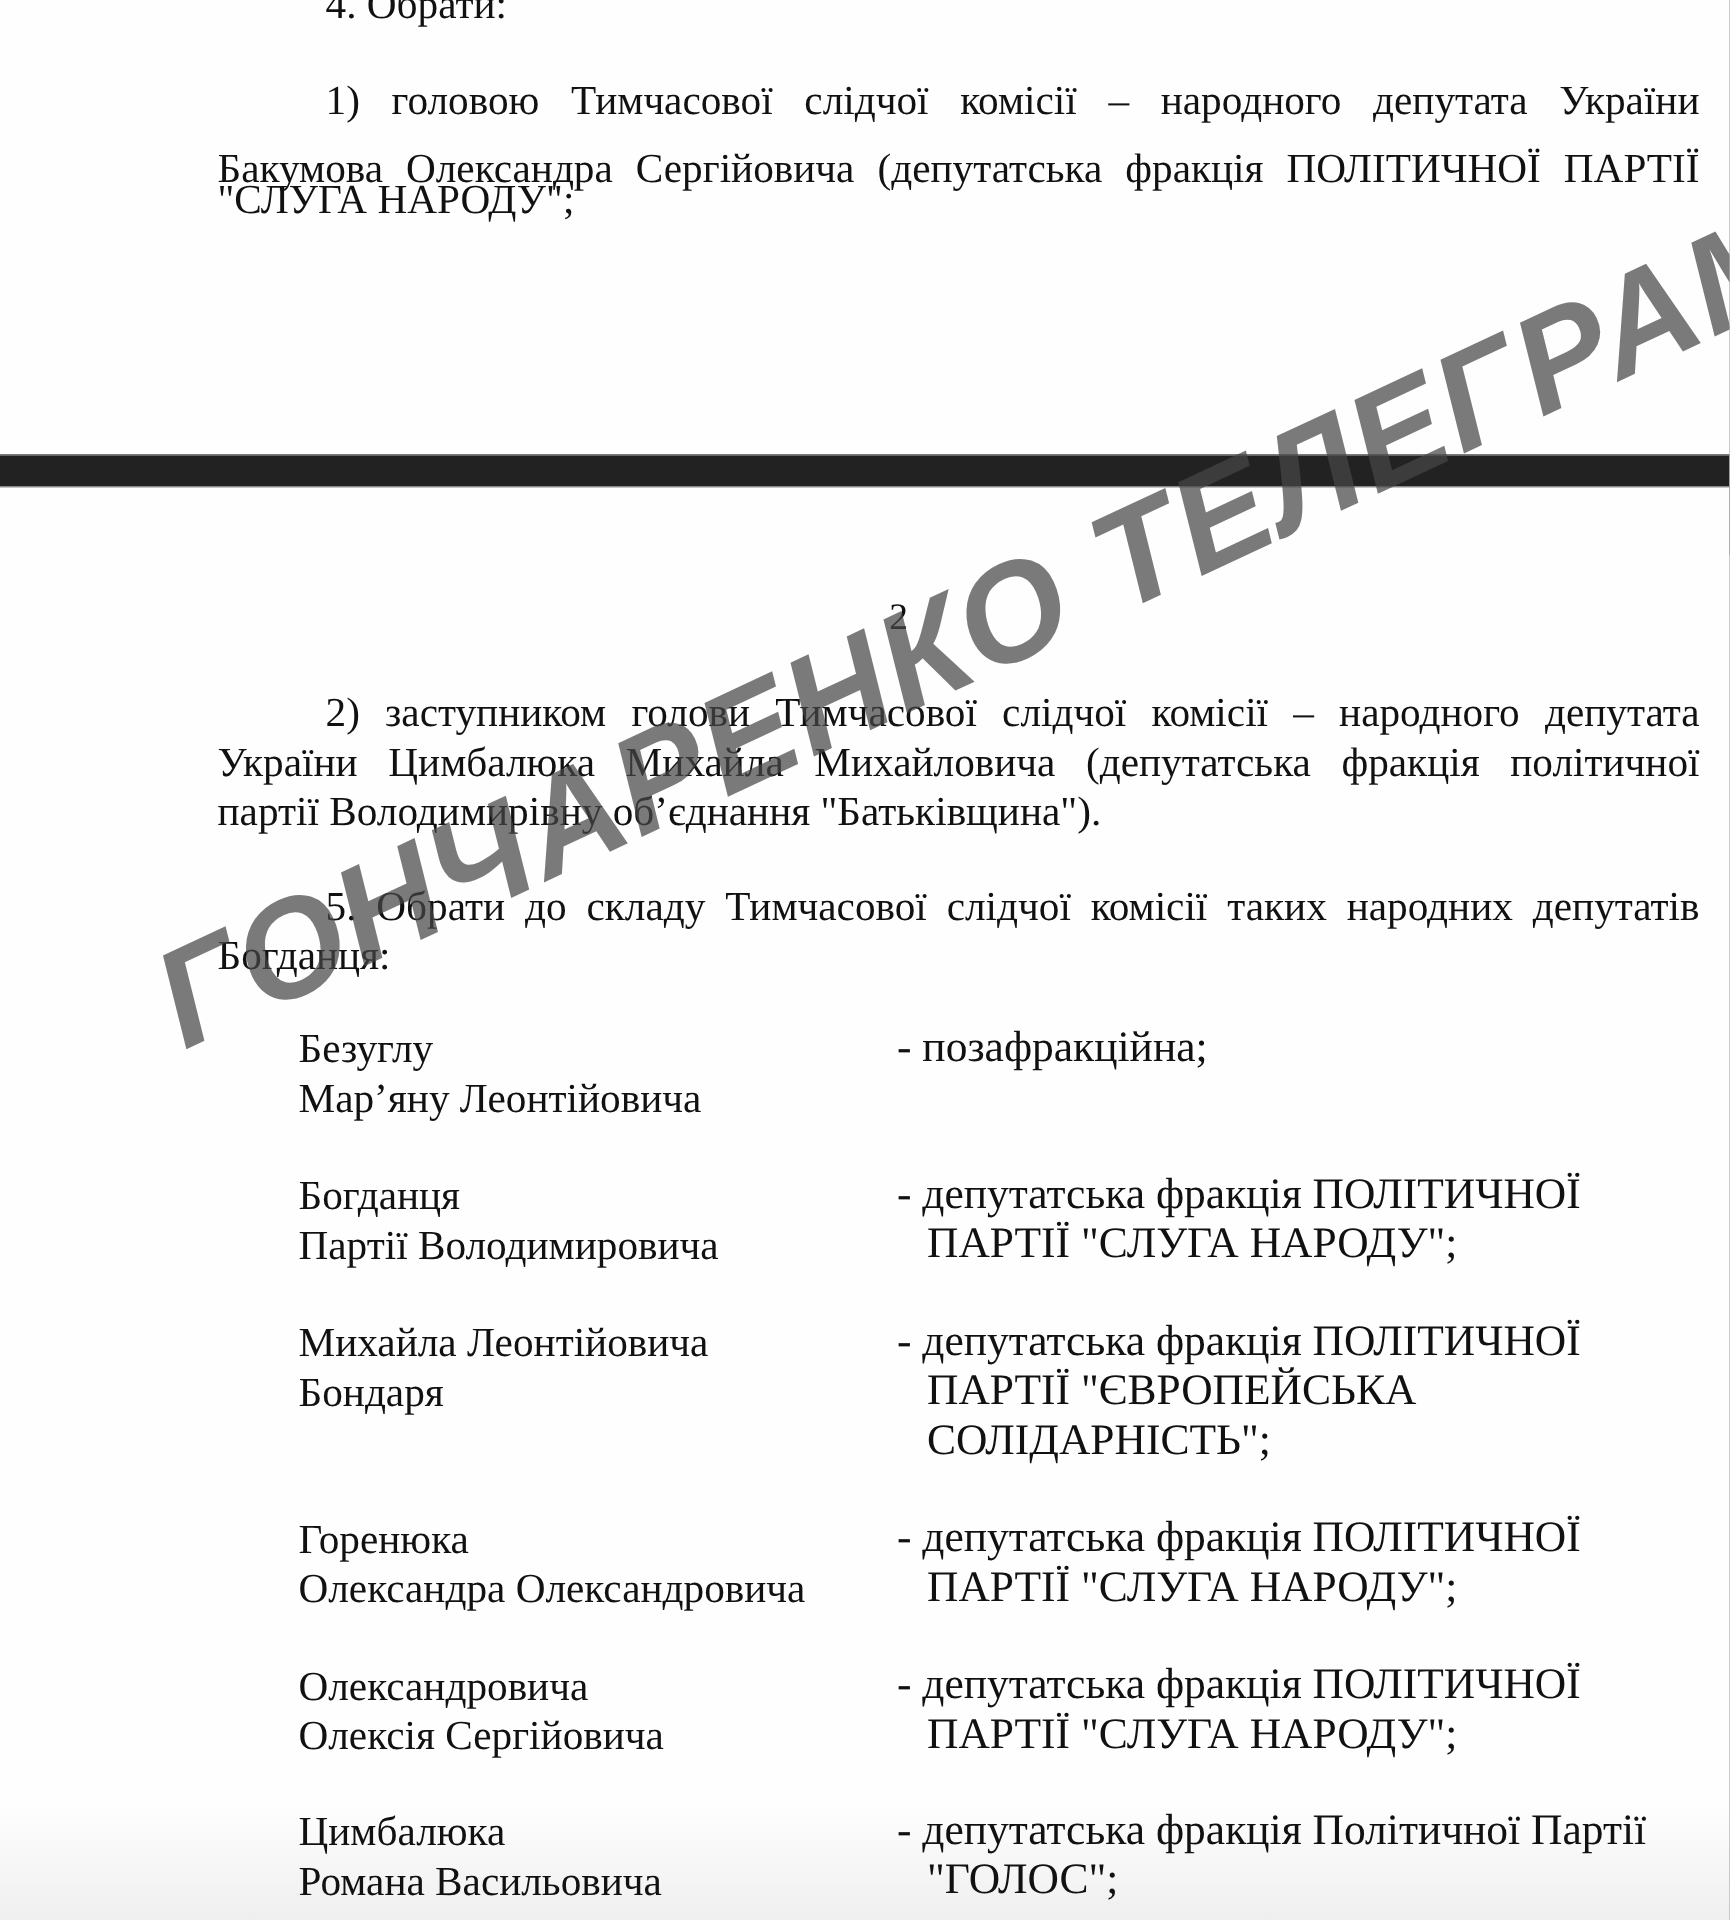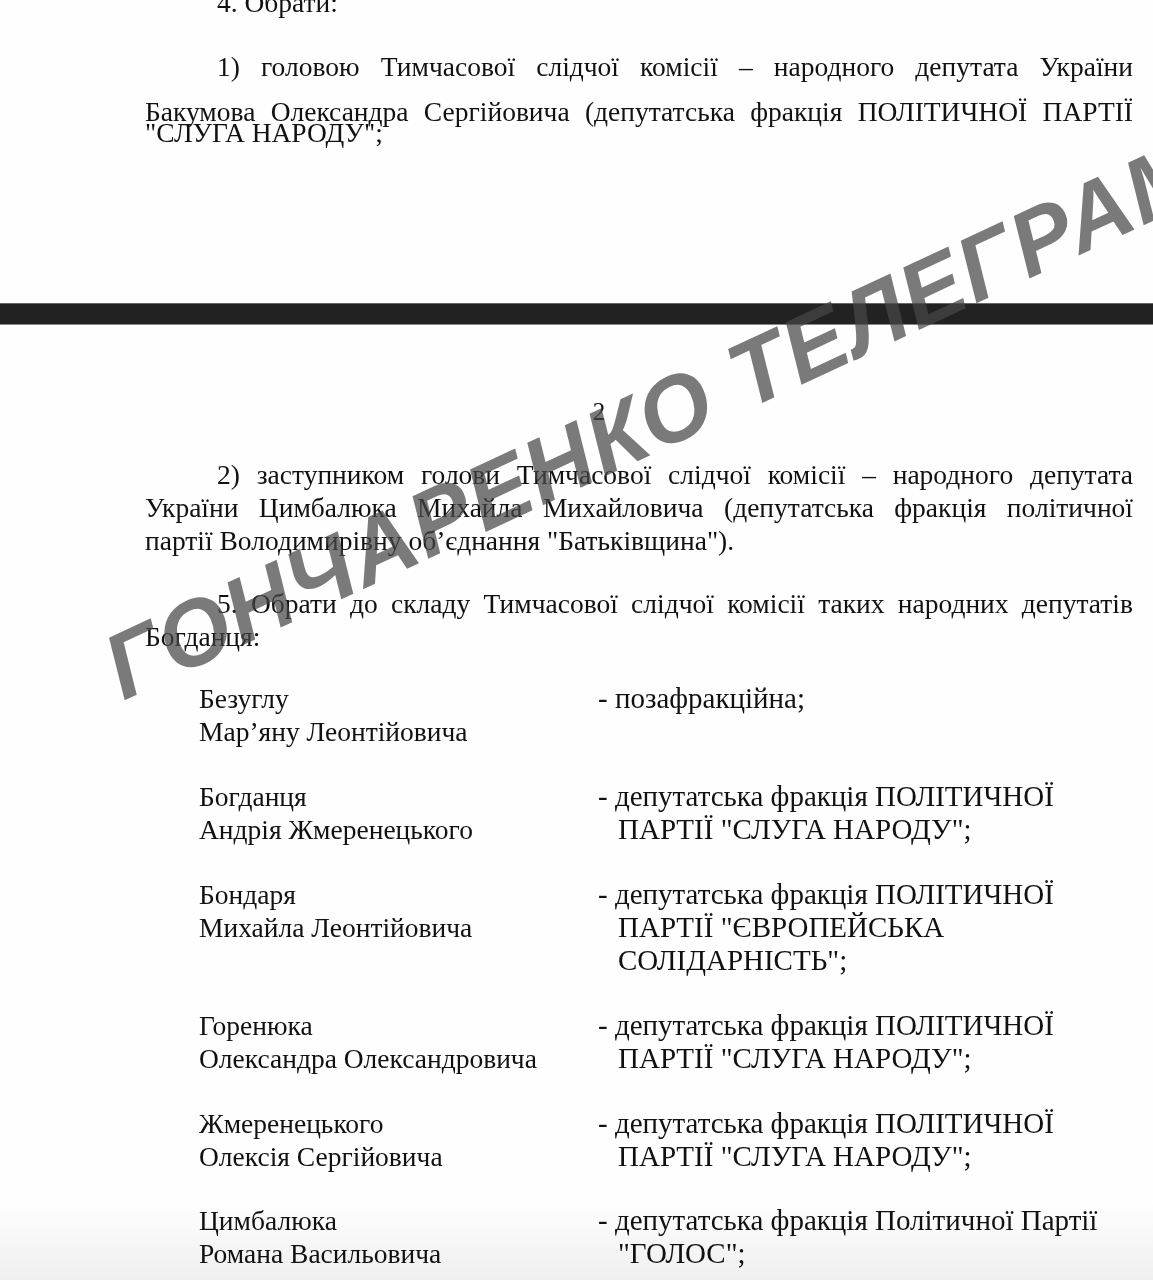--- a/index.html
+++ b/index.html
@@ -58,48 +58,48 @@
 <div class="row-name" style="top:682px;">
   <div>Безуглу</div>
   <div>Мар’яну Леонтійовича</div>
 </div>
 <div class="row-fr" style="top:682px;">
   <span class="l">- позафракційна;</span>
 </div>
 
 <div class="row-name" style="top:780px;">
   <div>Богданця</div>
-  <div>Андрія Жмеренецького</div>
+  <div>Партії Володимировича</div>
 </div>
 <div class="row-fr" style="top:780px;">
   <span class="l">- депутатська фракція ПОЛІТИЧНОЇ</span>
   <span class="l cont">ПАРТІЇ "СЛУГА НАРОДУ";</span>
 </div>
 
 <div class="row-name" style="top:878px;">
+  <div>Михайла Леонтійовича</div>
   <div>Бондаря</div>
-  <div>Михайла Леонтійовича</div>
 </div>
 <div class="row-fr" style="top:878px;">
   <span class="l">- депутатська фракція ПОЛІТИЧНОЇ</span>
   <span class="l cont">ПАРТІЇ "ЄВРОПЕЙСЬКА</span>
   <span class="l cont">СОЛІДАРНІСТЬ";</span>
 </div>
 
 <div class="row-name" style="top:1009px;">
   <div>Горенюка</div>
   <div>Олександра Олександровича</div>
 </div>
 <div class="row-fr" style="top:1009px;">
   <span class="l">- депутатська фракція ПОЛІТИЧНОЇ</span>
   <span class="l cont">ПАРТІЇ "СЛУГА НАРОДУ";</span>
 </div>
 
 <div class="row-name" style="top:1107px;">
-  <div>Жмеренецького</div>
+  <div>Олександровича</div>
   <div>Олексія Сергійовича</div>
 </div>
 <div class="row-fr" style="top:1107px;">
   <span class="l">- депутатська фракція ПОЛІТИЧНОЇ</span>
   <span class="l cont">ПАРТІЇ "СЛУГА НАРОДУ";</span>
 </div>
 
 <div class="row-name" style="top:1204px;">
   <div>Цимбалюка</div>
   <div>Романа Васильовича</div>

